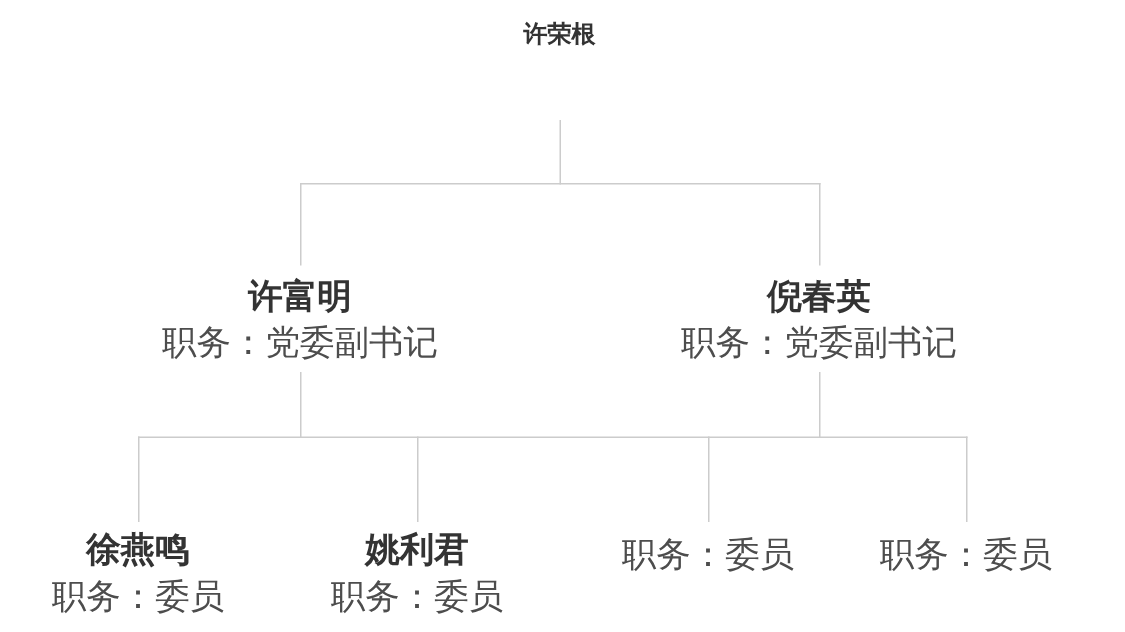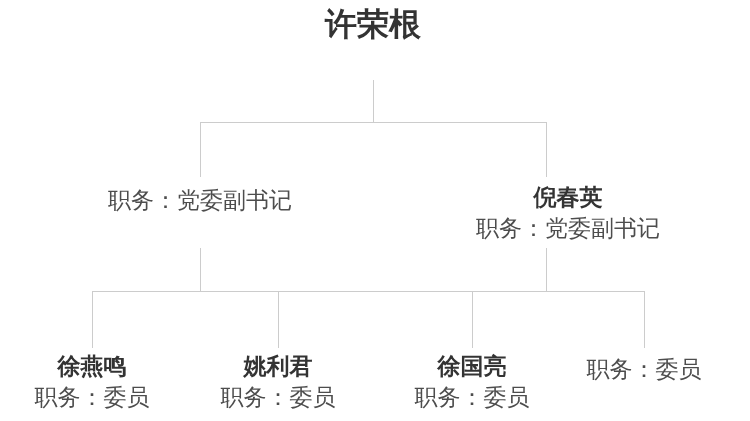--- a/index.html
+++ b/index.html
@@ -36,32 +36,32 @@
     display: block;
     font-weight: 400;
     color: var(--title-color, #4d4d4d);
     font-size: 23px;
     line-height: 26px;
     margin-top: 4px;
     white-space: nowrap;
   }
   
   .node-root .node-name {
-    font-size: 32px;
+    font-size: 16px;
     line-height: 32px;
     text-align: center;
   }
   .node-root .node-title {
     margin-top: 0;
   }
 
   
   .node-root { left: 253px; top: 8px;  width: 240px; }
   .node-l2a  { left: 80px;  top: 183px; width: 240px; }
-  .node-l2b  { left: 448px; top: 183px; width: 240px; }
+  .node-l2b  { left: 426px; top: 183px; width: 240px; }
   .node-l3a  { left: -8px;  top: 352px; width: 200px; }
   .node-l3b  { left: 178px; top: 352px; width: 200px; }
   .node-l3c  { left: 372px; top: 352px; width: 200px; }
   .node-l3d  { left: 544px; top: 352px; width: 200px; }
 
   
   .v-root      { left: 373px; top: 80px;  width: 1px;   height: 43px; }
   .h-rail1     { left: 200px; top: 122px; width: 347px; height: 1px;  }
   .v-rail1-l   { left: 200px; top: 122px; width: 1px;   height: 55px; }
   .v-rail1-r   { left: 546px; top: 122px; width: 1px;   height: 55px; }
@@ -88,36 +88,36 @@
   <div class="line v-child1"></div>
   <div class="line v-child2"></div>
   <div class="line v-child3"></div>
   <div class="line v-child4"></div>
 
   <div class="node node-root">
     <span class="node-name">许荣根</span>
   </div>
 
   <div class="node node-l2a">
+    <span class="node-name">许富明</span>
     <span class="node-title">职务：党委副书记</span>
   </div>
   <div class="node node-l2b">
     <span class="node-name">倪春英</span>
     <span class="node-title">职务：党委副书记</span>
   </div>
 
   <div class="node node-l3a">
     <span class="node-name">徐燕鸣</span>
     <span class="node-title">职务：委员</span>
   </div>
   <div class="node node-l3b">
     <span class="node-name">姚利君</span>
     <span class="node-title">职务：委员</span>
   </div>
   <div class="node node-l3c">
-    <span class="node-name">徐国亮</span>
     <span class="node-title">职务：委员</span>
   </div>
   <div class="node node-l3d">
     <span class="node-title">职务：委员</span>
   </div>
 
 </div>
 
 </body></html>

